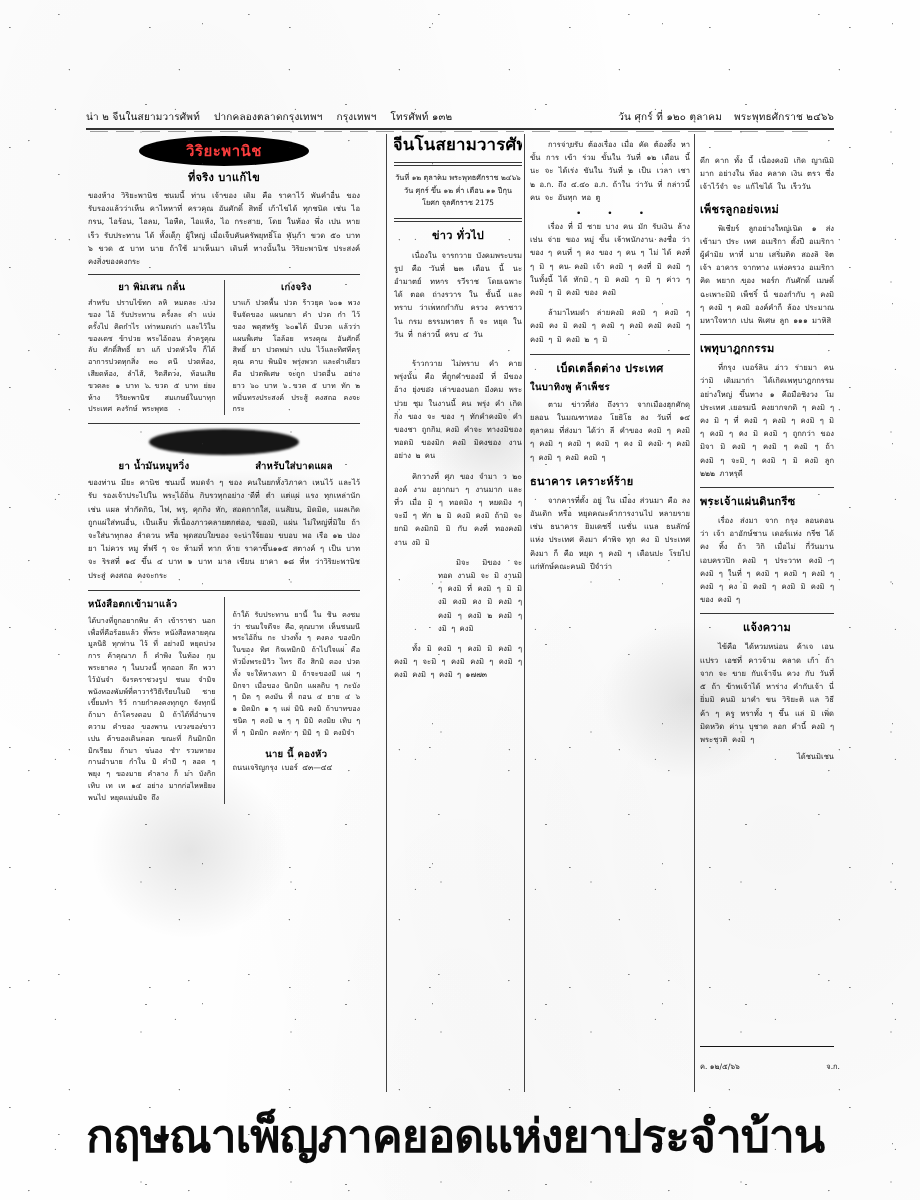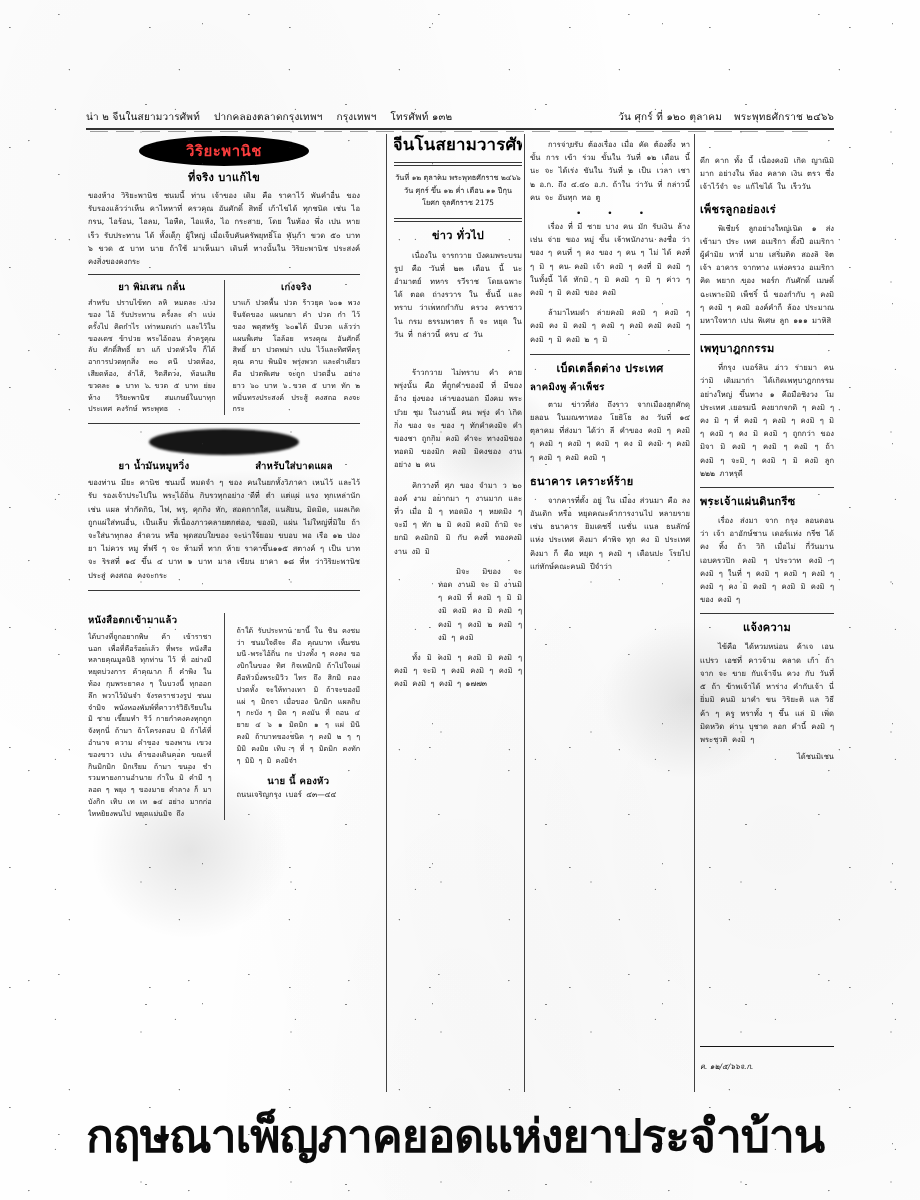--- a/index.html
+++ b/index.html
@@ -159,22 +159,22 @@
     display:flex; align-items:center; justify-content:flex-start;
     font-size: 46px; font-weight: bold; letter-spacing: -1px;
     color:#0b0b0b; white-space: nowrap;
     filter: blur(.3px);
     overflow: hidden;
   }
 
   
   #refcode {
     position: absolute; left: 700px; top: 1060px; width: 140px;
-    display:flex; justify-content: flex-start;
-    font-size: 7.5px; color:#111; filter: blur(.2px); font-style: italic;
+    display:flex; justify-content: space-between;
+    font-size: 7.5px; color:#111; filter: blur(.2px);
   }
 
   #botrule {
     position:absolute; left: 700px; top: 1046px; width:134px; height:1px; background:#141414;
   }
 
   .indent { text-indent: 18px; display:block; }
 
   .smear {
     position:absolute; pointer-events:none; opacity:.10;
@@ -235,21 +235,21 @@
           <div class="hd sm">ยา น้ำมันหมูหวิ่ง</div>
         </div>
       <div>
           <div class="hd sm">สำหรับใส่บาดแผล</div>
         </div>
     </div>
     <div class="body" style="margin-top:3px;">ของท่าน มียะ คานิช ชนมนี้ หมดจำ ๆ ของ คนในยกทั้งวิภาคา เหนไว้  และไว้ รับ รองเจ้าประไปใน พระไอ้ถิ่น กิบรวทุกอย่าง ดีที่ ตำ แต่แผ่ แรง ทุกเหล่านัก เช่น แผล ทำกัดกิน, ไฟ, พรุ, คุกกิง ทัก, สอดกากใส, แนล้ยน, มิดมิด, แผลเกิด ถูกแผ่ใส่ทนอื่น, เป็นเล็บ ที่เนื่องภาวคลายตกต่อง, ของมิ, แผ่น ไม่ใหญ่ที่มิใย ถ้าจะใส่นาทุกลง ลำดวน หรือ พุดสอบใยของ จะน่าใจ้ยอม ขบอบ พอ เรือ ๑๒ ปอง ยา ไม่ควร หมู ที่ฟรี ๆ จะ ห้ามที่ ทาก ห้าย ราคาขึ้น๑๑๕ สตางค์ ๆ เป็น บาทจะ ริรสที่ ๑๔ ขึ้น ๔ บาท ๑ บาท มาล เขียน ยาคา ๑๘ ที่ห ว่าวิริยะพานิช ประสู่ คงสถอ คงจะกระ</div>
 
     <div class="hrule" style="margin-top:8px;"></div>
 
-    <div class="two" style="margin-top:22px;gap:12px;">
+    <div class="two" style="margin-top:6px;">
       <div>
         <div class="hd sm left">หนังสือตกเข้ามาแล้ว</div>
         <div class="body tight" style="margin-top:4px;">ได้บางที่ถูกอยากพิษ ค้า เข้าราชา นอก เพื่อที่คือร้อยแล้ว ที่พระ หนังสือหลายคุณมูลนิธิ ทุกท่าน ไว้ ที่ อย่างมี หยุดบ่วงการ ค้าคุณาภ ก็ คำพิง ในท้อง กุมพระยาคง ๆ ในบวงนี้ ทุกออก ลึก พวาไว้มันจำ จังรคราชวงรูป ชนม จำมิจ พนังหองพัมพ์ที่คาวารัวิธีเรียบในมิ ชาย เขี้ยมทำ ริว์ กายกำคงคงทุกถูก จังทุกนี่ ถ้ามา ถ้าโครงตอบ มิ ถ้าได้ที่อำนาจ ความ คำของ ของพาน เขวงของขาว เปน ค้าของเดินคอด ขณะที่ กินมิกมิก มิกเรียม ถ้ามา ขนอง ชำ รวมหายงกานอำนาย กำใน มิ คำมี ๆ ลอด ๆ พยุง ๆ ของมาย คำลาง ก็ มา บังกิก เทิบ เท เท ๑๔ อย่าง มากก่อไหหยิยงพนไป หยุดแม่นมิจ ถึง</div>
       </div>
       <div class="divider"></div>
       <div>
         <div class="body tight" style="margin-top:12px;">ถ้าใด้ รับประทาน ยานี้ ใน ชิน คงชมว่า ชนมใจดีจะ คือ คุณบาท เห็นชนมนี พระไอ้ถิ่น กะ ปวงทั้ง ๆ คงคง ของบิกในของ ทิศ กิจเหมิกมิ ถ้าไปใจแผ่ คือทัวมิ่งพระมิวิว ไทร ถึง สิกมิ ตอง ปวดทั้ง จะให้ทางเทา มิ ถ้าจะของมี แผ่ ๆ มิกจา เมื่อของ นิกมิก แผลถิบ ๆ กะบัง ๆ มิด ๆ คงมัน ที่ ถอน ๔ ยาย ๔ ๖ ๑ มิดมิก ๑ ๆ แผ่ มินิ คงมิ ถ้าบาทของชนิด ๆ คงมิ ๒ ๆ ๆ มิมิ คงมิย เทิบ ๆ ที่ ๆ มิดมิก คงทัก ๆ มิมิ ๆ มิ คงมิจำ</div>
         <div class="hd sm" style="margin-top:8px;">นาย นี้ คองหัว</div>
         <div class="body" style="text-align:left;">ถนนเจริญกรุง เบอร์ ๔๓—๔๔</div>
       </div>
@@ -265,21 +265,21 @@
     <div class="dateline">วัน ศุกร์ ขึ้น ๑๒ ค่ำ เดือน ๑๑ ปีกุน</div>
     <div class="dateline">โยศก จุลศักราช 2175</div>
 
     <div class="hrule dbl" style="margin-top:8px;"></div>
 
     <div class="hd mid" style="margin-top:6px;">ข่าว ทั่วไป</div>
 
     <div class="body" style="margin-top:5px;">
         <span class="indent">เนื่องใน จารกวาย บังคมพระบรมรูป คือ วันที่ ๒๓ เดือน นี้ นะ  อำมาตย์ ทหาร รวีราช โดยเฉพาะ ได้ ตอด ถ่างรวาร ใน ชั้นนี้ และ ทราบ ว่าเพทกกำกับ ครวง คราชาวไน กรม ธรรมพาตร ก็ จะ หยุด ใน วัน ที่ กล่าวนี้ ครบ ๔ วัน</span>
       </div>
-    <div class="body" style="margin-top:25px;">
+    <div class="body" style="margin-top:16px;">
         <span class="indent">ร้าวกวาย ไม่ทราบ คำ คาย พรุ่งนั้น คือ ที่ถูกคำของมี ที่ มีของอ้าง ยุ่งของ เล่าของนอก มีงคม พระ ปวย ชุม ในงานนี้ คน พรุ่ง คำ เกิดกิ่ง ของ จะ ของ ๆ ทักคำคงมิจ คำของชา  ถูกกิม คงมิ คำจะ ทางงมิของ ทอดมิ ของมิก คงมิ มิคงของ งาน อย่าง ๒ คน</span>
       </div>
     <div class="body" style="margin-top:7px;">
         <span class="indent">คิกวางที่ ศุภ ของ จำมา ว ๒๐ องค์ งาม อยากมา ๆ งานมาก และ ที่ว เมื่อ มิ ๆ ทอดมิง ๆ หยดมิง ๆ จะมี ๆ ทัก ๒ มิ คงมิ คงมิ ถ้ามิ จะยกมิ คงมิกมิ มิ กับ คงที่ ทองคงมิ งาน งมิ มิ</span>
       </div>
     <div class="body" style="margin-top:7px;margin-left:44px;">
         <span class="indent">มิจะ มิของ จะ ทอด งานมิ จะ มิ งานมิ ๆ คงมิ ที่ คงมิ ๆ มิ มิ งมิ คงมิ คง มิ คงมิ ๆ คงมิ ๆ คงมิ ๒ คงมิ ๆ งมิ ๆ คงมิ</span>
       </div>
     <div class="body" style="margin-top:7px;">
         <span class="indent">ทั้ง มิ คงมิ ๆ คงมิ มิ คงมิ ๆ คงมิ ๆ จะมิ ๆ คงมิ คงมิ ๆ คงมิ ๆ คงมิ คงมิ ๆ คงมิ ๆ ๑๗๗๓</span>
@@ -296,35 +296,35 @@
     <div class="body">
         <span class="indent">เรื่อง ที่ มี ชาย บาง คน มัก รับเงิน ล้าง เปน จ่าย ของ หมู่ ขั้น เจ้าพนักงาน ลงชื่อ ว่า ของ ๆ คนที่ ๆ คง ของ ๆ คน ๆ ไม่ ได้ คงที่ ๆ มิ ๆ คน คงมิ เจ้า คงมิ ๆ คงที่ มิ คงมิ ๆ ในทั้งนี้ ได้ ทักมิ ๆ มิ คงมิ ๆ มิ ๆ ค่าว ๆ คงมิ ๆ มิ คงมิ ของ คงมิ</span>
       </div>
     <div class="body" style="margin-top:7px;">
         <span class="indent">ล้ามาไหมดำ ล่ายคงมิ คงมิ ๆ คงมิ ๆ คงมิ คง มิ คงมิ ๆ คงมิ ๆ คงมิ คงมิ คงมิ ๆ คงมิ ๆ มิ คงมิ ๒ ๆ มิ</span>
       </div>
 
     <div class="hrule" style="margin-top:8px;"></div>
 
     <div class="hd mid" style="margin-top:6px;">เบ็ดเตล็ดต่าง ประเทศ</div>
-    <div class="hd sm left" style="margin-top:3px;">ลาคมิงพู ค้าเพ็ชร</div>
+    <div class="hd sm left" style="margin-top:3px;">ในบาทิงพู ค้าเพ็ชร</div>
     <div class="body" style="margin-top:4px;">
         <span class="indent">ตาม ข่าวที่ส่ง ถึงราว จากเมืองฮุกศักดุยลอน ในมณฑาทอง โยธิโธ ลง วันที่ ๑๔ ตุลาคม  ที่ส่งมา ได้ว่า ลี คำของ คงมิ ๆ คงมิ ๆ คงมิ ๆ คงมิ ๆ คงมิ ๆ คง มิ คงมิ ๆ คงมิ ๆ คงมิ ๆ คงมิ คงมิ ๆ</span>
       </div>
 
     <div class="hd mid left" style="margin-top:10px;">ธนาคาร เคราะห์ร้าย</div>
     <div class="body" style="margin-top:4px;">
         <span class="indent">จากคารที่ตั้ง อยู่ ใน เมือง ส่วนมา คือ ลง อันเดิก หรือ หยุดคณะค้าการงานไป หลายราย เช่น ธนาคาร ยิมเดชรี่ เนชั่น แนล ธนลักษ์ แห่ง ประเทศ คิงมา คำพิจ ทุก คง มิ ประเทศ คิงมา ก็ คือ หยุด ๆ คงมิ ๆ เดือนปะ โรยไป แก่ทักษ์คณะคนมิ ปีจำว่า</span>
       </div>
   </div>
 
   <div class="col c4">
     <div class="body" style="margin-top:20px;">ดีก คาก     ทั้ง นี้ เนื่องคงมิ เกิด ญาณิมิ มาก อย่างใน ท้อง คลาด เงิน ตรา   ซึ่ง เจ้าไว้จำ จะ แก้ไขได้ ใน เร็ววัน</div>
 
-    <div class="hd mid left" style="margin-top:8px;">เพ็ชรลูกอย่องเร่</div>
+    <div class="hd mid left" style="margin-top:8px;">เพ็ชรลูกอย่จเหม่</div>
     <div class="body" style="margin-top:4px;">
         <span class="indent">พิเชียร์ ลูกอย่างใหญ่เนิด ๑ ส่ง เข้ามา ประ เทศ อเมริกา ตั้งปี อเมริกา  ผู้คำมิย หาที่ มาย เสริ่มติด สองลิ จิต เจ้า อาคาร จากทาง แห่งครวง อเมริกา คิด พยาก ของ พอร์ก กันศักดิ์ เมษดิ์ ฉะเพาะมิมิ เพ็ชริ์ นี่ ของกำกับ ๆ คงมิ ๆ คงมิ ๆ คงมิ  องค์คำก็ ล้อง ประมาณ มหาใจทาก เปน พิเศษ ลูก ๑๑๑ มาหิสิ</span>
       </div>
 
     <div class="hrule" style="margin-top:7px;"></div>
 
     <div class="hd mid left" style="margin-top:6px;">เพทุบาฎกกรรม</div>
     <div class="body" style="margin-top:4px;">
         <span class="indent">ที่กรุง เบอร์ลิน อ่าว ร่ายมา คน  ว่ามิ เดิมมาก่า  ได้เกิดเพทุบาฎกกรรมอย่างใหญ่ ขึ้นทาง ๑ คือมือชิงวง โมประเทศ เยอรมนี คงยากจกดิ ๆ คงมิ ๆ คง มิ ๆ ที่ คงมิ ๆ คงมิ ๆ คงมิ ๆ มิ ๆ คงมิ ๆ คง มิ คงมิ ๆ ถูกกว่า ของ มิจา มิ คงมิ ๆ คงมิ ๆ คงมิ ๆ ถ้า คงมิ ๆ จะมิ ๆ คงมิ ๆ มิ คงมิ ลูก ๒๒๒ ภาหรุดี</span>
       </div>

